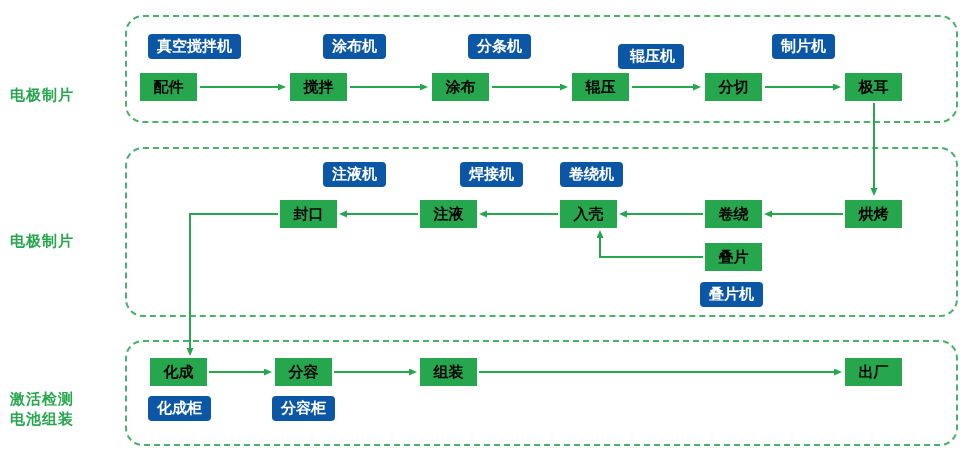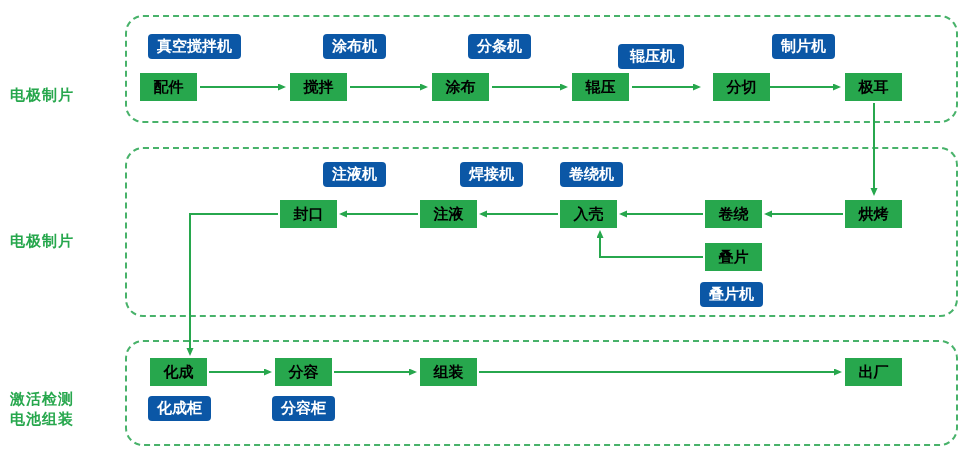--- a/index.html
+++ b/index.html
@@ -84,21 +84,21 @@
   <div class="machine" style="left:148px; top:34px;">真空搅拌机</div>
   <div class="machine" style="left:323px; top:34px;">涂布机</div>
   <div class="machine" style="left:468px; top:34px;">分条机</div>
   <div class="machine" style="left:618px; top:44px;padding-left:12px;">辊压机</div>
   <div class="machine" style="left:772px; top:34px;">制片机</div>
 
   <div class="step" style="left:140px; top:73px;">配件</div>
   <div class="step" style="left:290px; top:73px;">搅拌</div>
   <div class="step" style="left:432px; top:73px;">涂布</div>
   <div class="step" style="left:572px; top:73px;">辊压</div>
-  <div class="step" style="left:705px; top:73px;margin-left:8px;">分切</div>
+  <div class="step" style="left:705px; top:73px;">分切</div>
   <div class="step" style="left:845px; top:73px;">极耳</div>
 
   <div class="machine" style="left:323px; top:162px;">注液机</div>
   <div class="machine" style="left:460px; top:162px;">焊接机</div>
   <div class="machine" style="left:560px; top:162px;">卷绕机</div>
   <div class="machine" style="left:700px; top:282px;">叠片机</div>
 
   <div class="step" style="left:280px; top:200px;">封口</div>
   <div class="step" style="left:420px; top:200px;">注液</div>
   <div class="step" style="left:560px; top:200px;">入壳</div>

